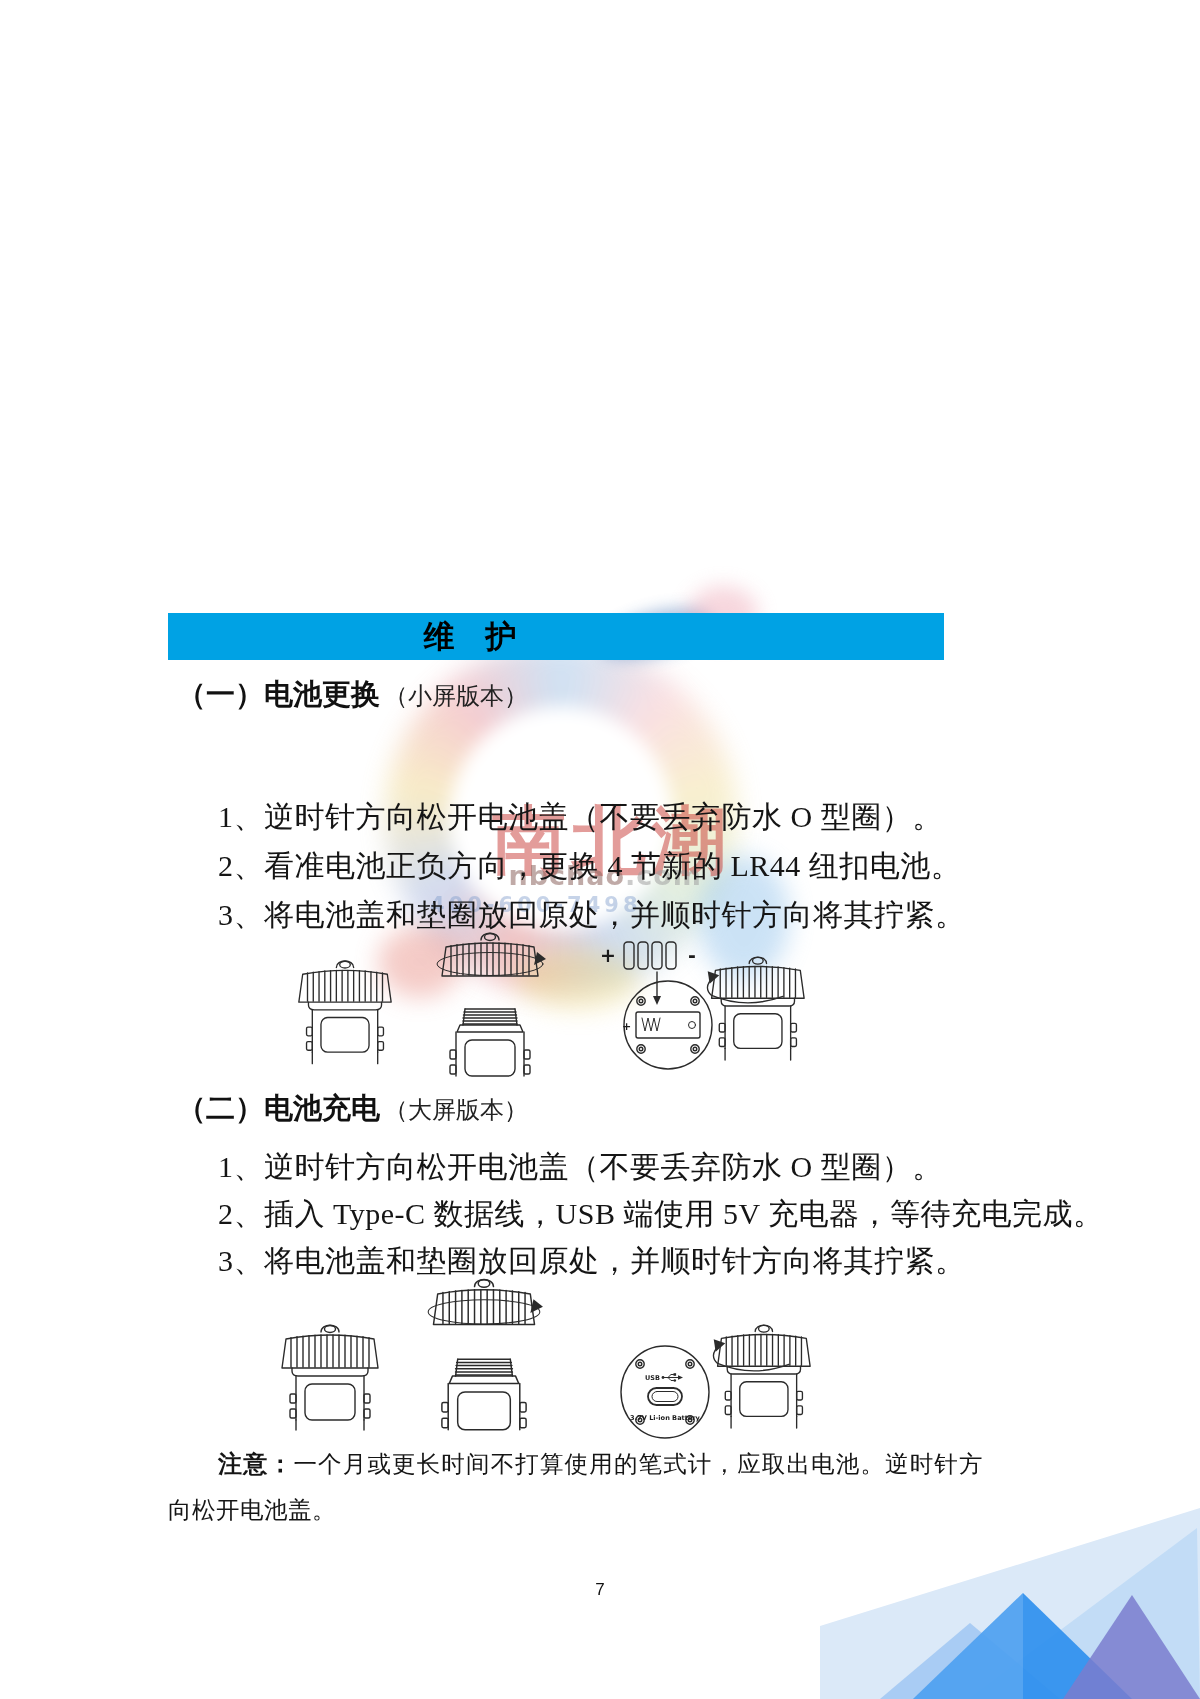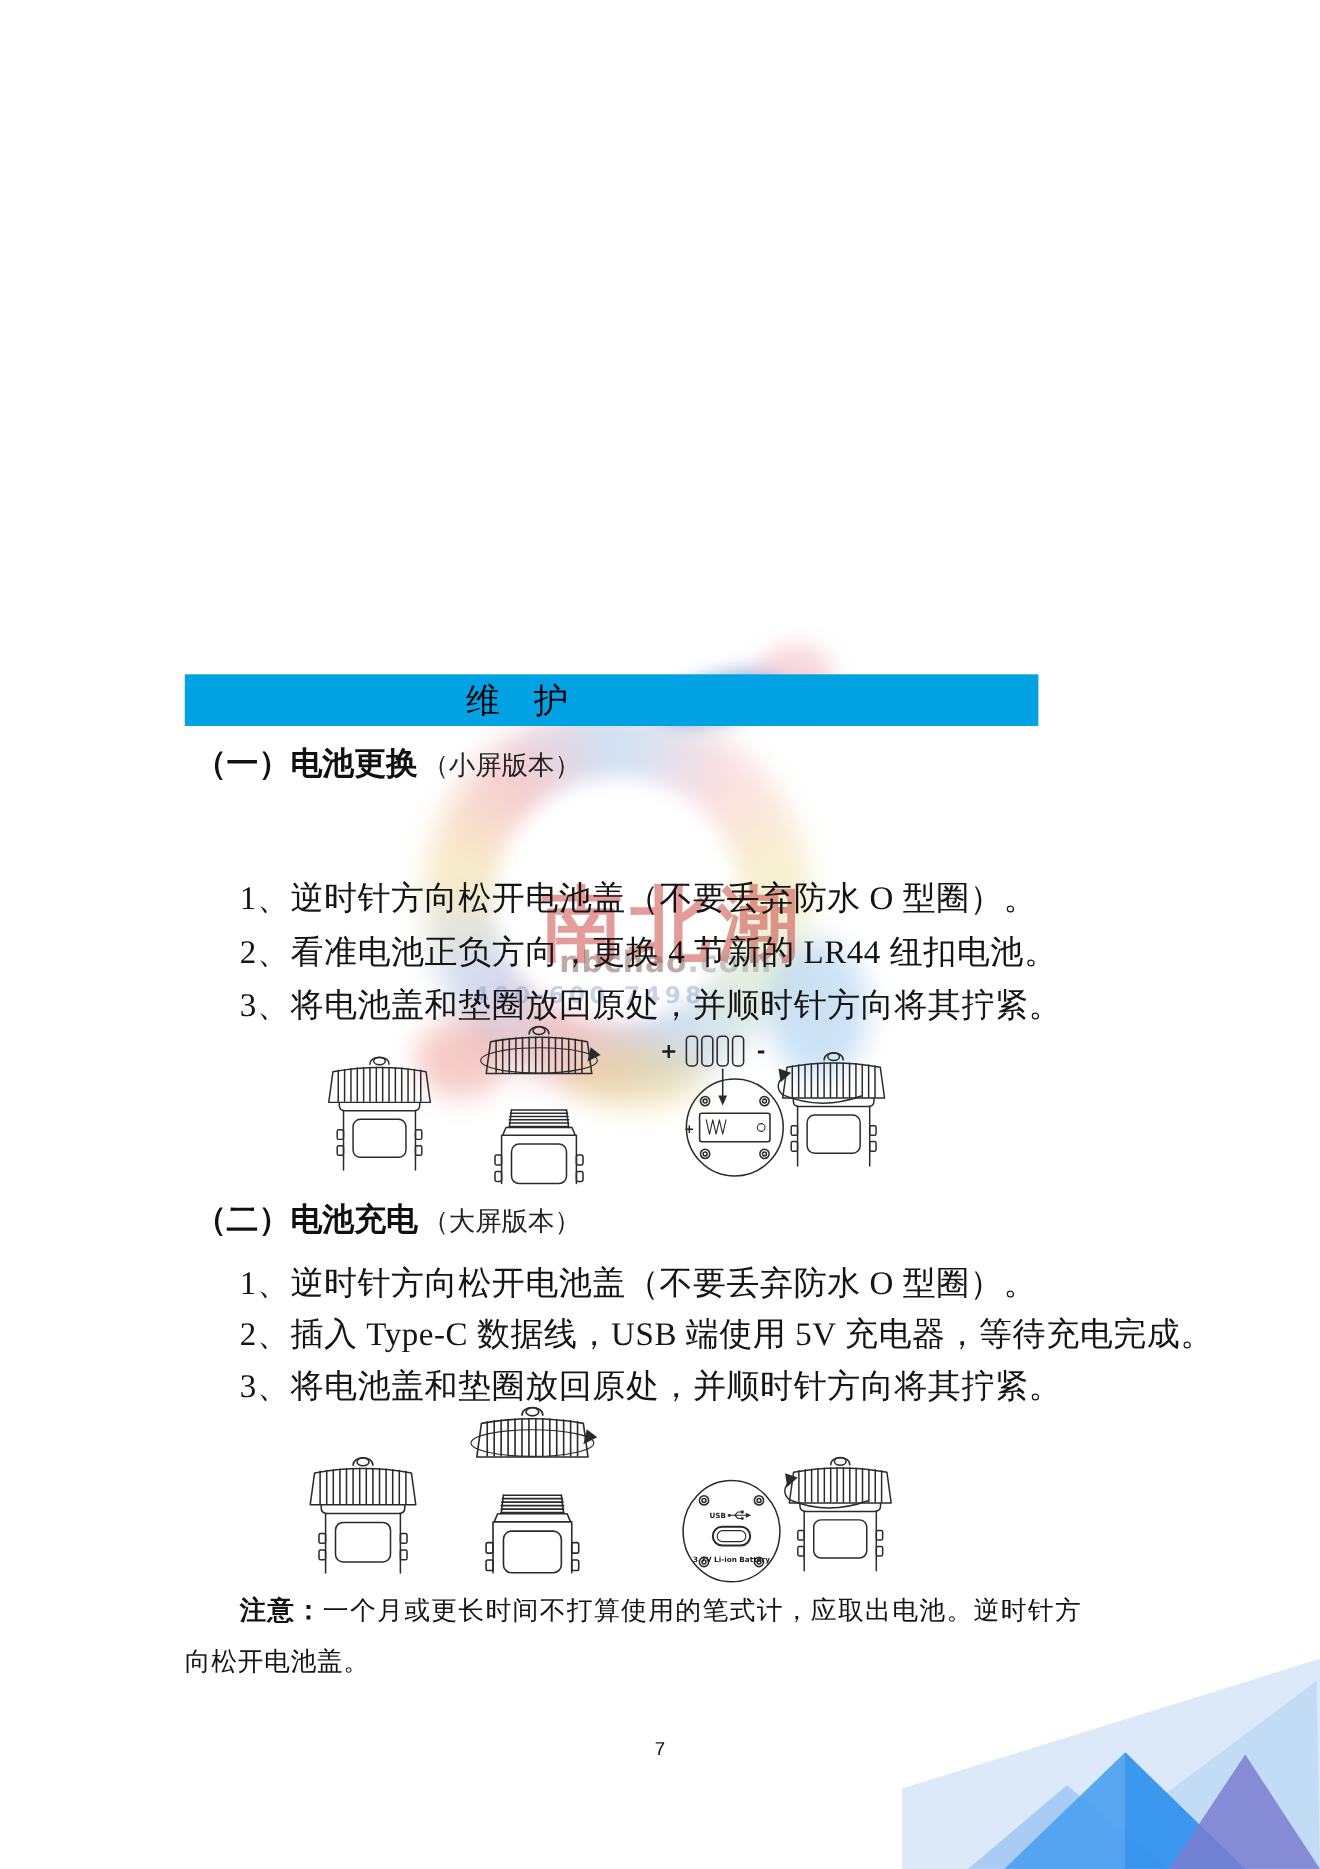--- a/index.html
+++ b/index.html
@@ -32,21 +32,21 @@
     font-family:"DejaVu Sans","Liberation Sans",sans-serif;font-weight:bold;
     font-size:27px;letter-spacing:1px;color:rgba(140,100,95,.55);white-space:nowrap}
   .wm-domain .tld{color:rgba(160,160,160,.55)}
   .wm-phone{left:430px;top:893px;width:282px;text-align:left;
     font-family:"DejaVu Sans","Liberation Sans",sans-serif;font-weight:bold;
     font-size:21px;letter-spacing:4px;color:rgba(128,158,205,.45);white-space:nowrap}
   
   .content{position:absolute;inset:0;z-index:2}
   .bar{position:absolute;left:168px;top:613px;width:776px;height:47px;background:#00A2E4}
   .bar-title{position:absolute;left:302px;top:50%;transform:translate(-50%,-50%);
-    font-family:"DejaVu Sans","Liberation Sans",sans-serif;font-weight:normal;
+    font-family:"DejaVu Sans","Liberation Sans",sans-serif;font-weight:bold;
     font-size:31px;color:#000;white-space:nowrap}
   .sec-head{position:absolute;left:177px;white-space:nowrap;line-height:36px}
   .sec-head .main{font-family:"DejaVu Sans","Liberation Sans",sans-serif;font-weight:bold;font-size:29px;color:#111}
   .sec-head .sub{font-size:24px;color:#222;margin-left:4px}
   .steps{position:absolute;left:218px;white-space:nowrap;font-size:30px;letter-spacing:.5px;color:#151515}
   .steps .step{line-height:49px}
   .steps.s2 .step{line-height:47px}
   .note{position:absolute;left:168px;top:1441px;width:815px;font-size:23.5px;
     line-height:46px;letter-spacing:.5px;text-indent:50px;color:#151515;text-align:justify}
   .note .note-label{font-weight:bold;font-family:"DejaVu Sans","Liberation Sans",sans-serif;font-size:24px}

